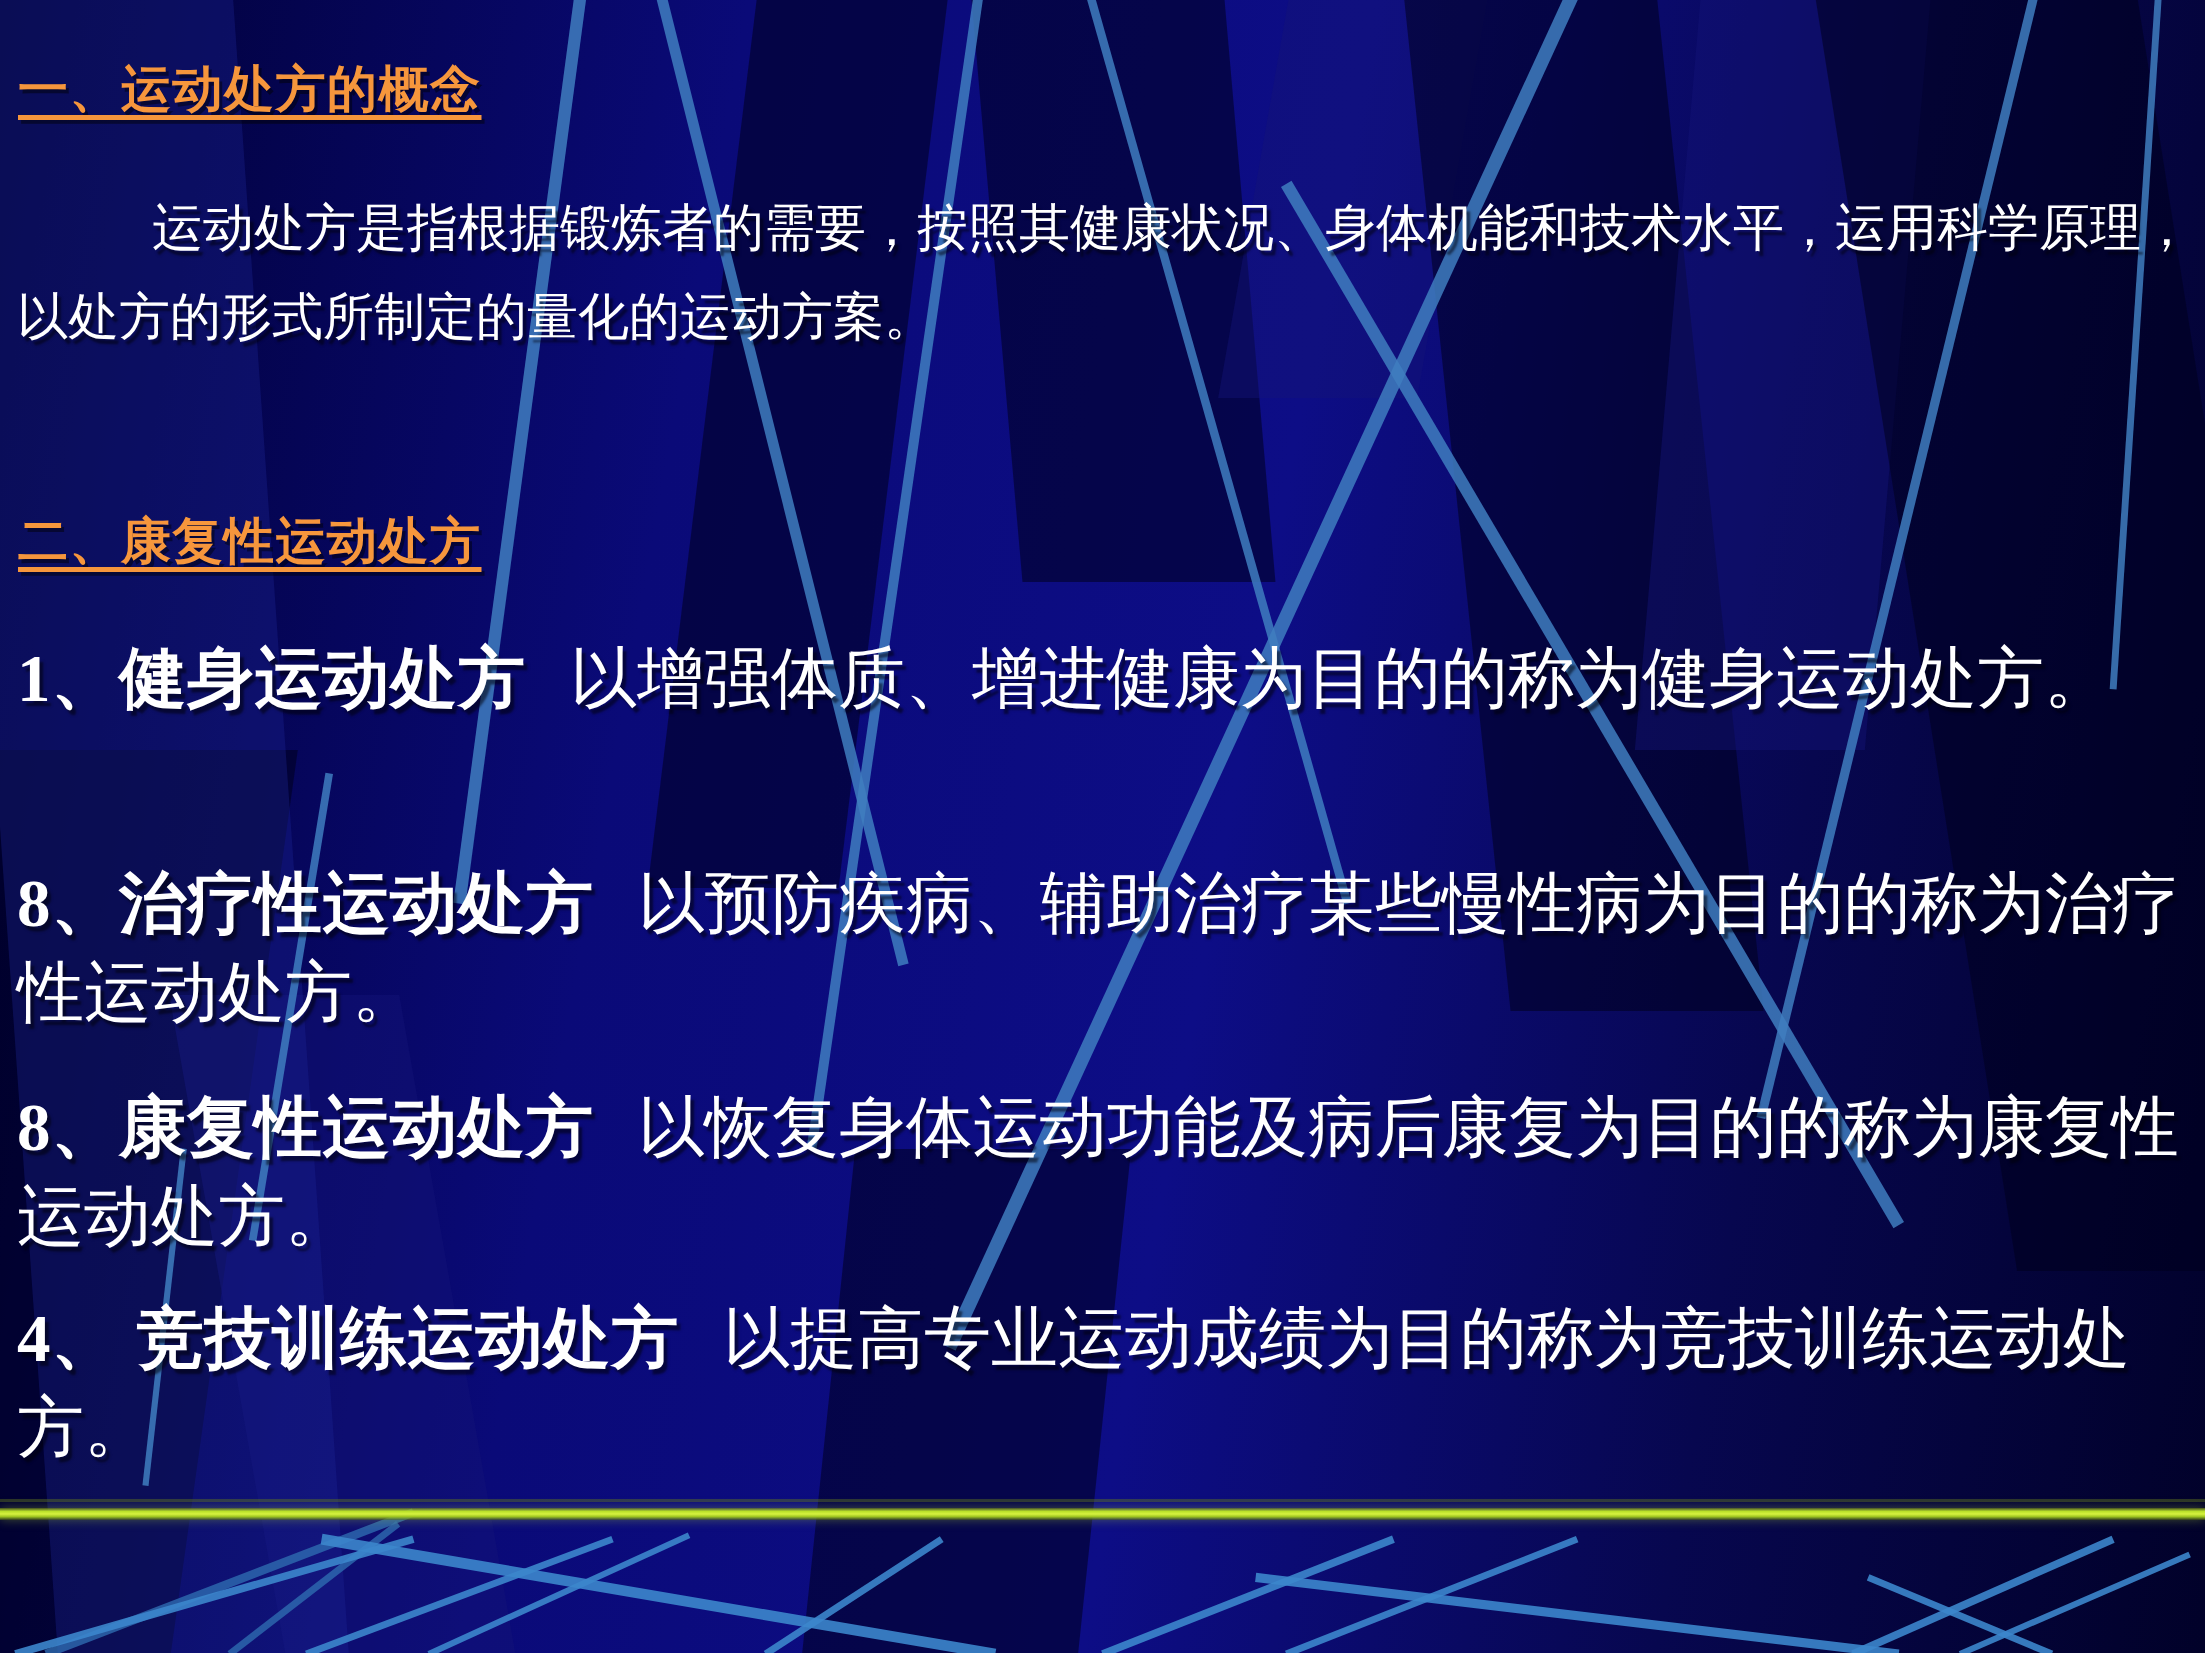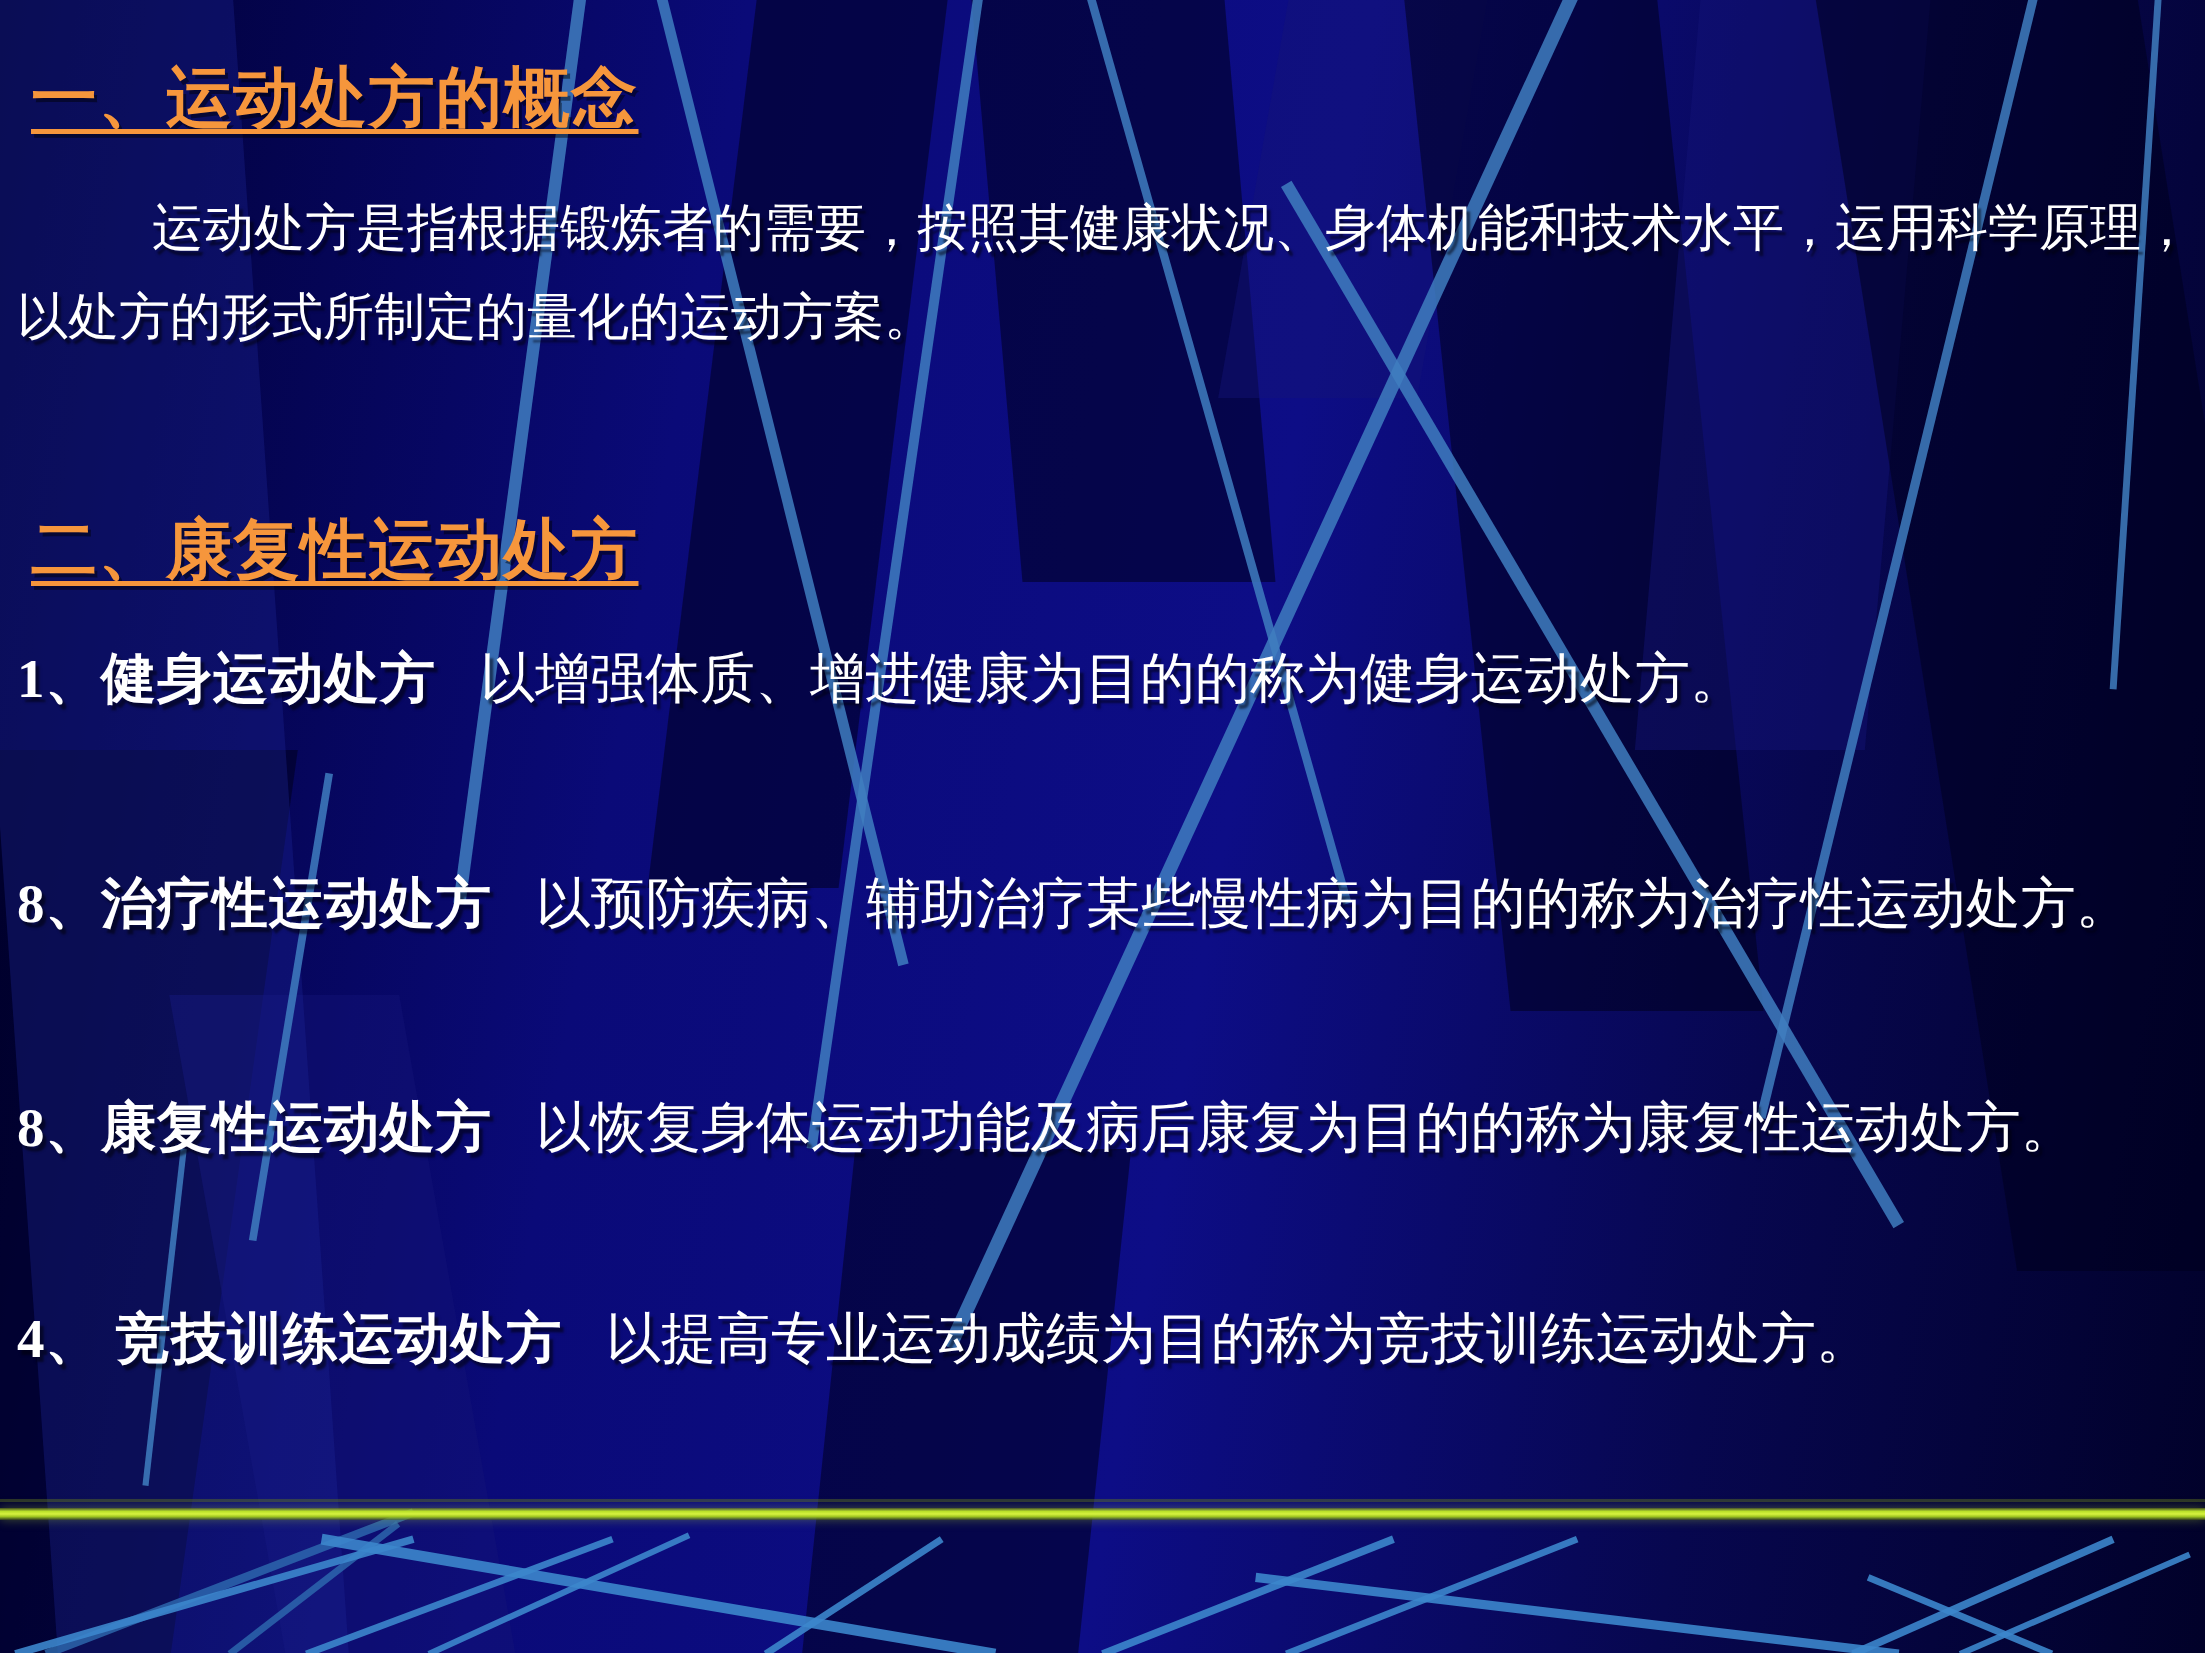--- a/index.html
+++ b/index.html
@@ -64,24 +64,24 @@
   .content {
     position: absolute;
     left: 0; top: 0;
     width: 2205px;
     height: 1654px;
     padding: 0;
   }
 
   .heading {
     position: absolute;
-    left: 31px;
+    left: 18px;
     color: #f6963c;
     font-weight: bold;
-    font-size: 66px;
+    font-size: 50px;
     line-height: 1.05;
     letter-spacing: 1.5px;
     text-decoration: underline;
     text-underline-offset: 9.2px;
     text-decoration-thickness: 4.6px;
     text-shadow: 3.1px 3.8px 0 rgba(0,0,0,0.45);
     white-space: nowrap;
   }
   #heading-1 { top: 63px; }
   #heading-2 { top: 515px; }
@@ -95,21 +95,21 @@
     line-height: 89px;
     text-shadow: 3.8px 4.6px 2.3px rgba(0,0,10,0.55);
   }
   #para-1 { top: 184px; text-indent: 135px; }
 
   .list-item {
     position: absolute;
     left: 17px;
     width: 2182px;
     color: #ffffff;
-    font-size: 55px;
+    font-size: 67px;
     line-height: 89px;
     text-shadow: 3.8px 4.6px 2.3px rgba(0,0,10,0.55);
   }
   .list-item .lead {
     font-weight: bold;
     letter-spacing: 0.8px;
   }
   .list-item .gap { display: inline-block; width: 44px; }
 
   #list-item-1 { top: 634px; }

